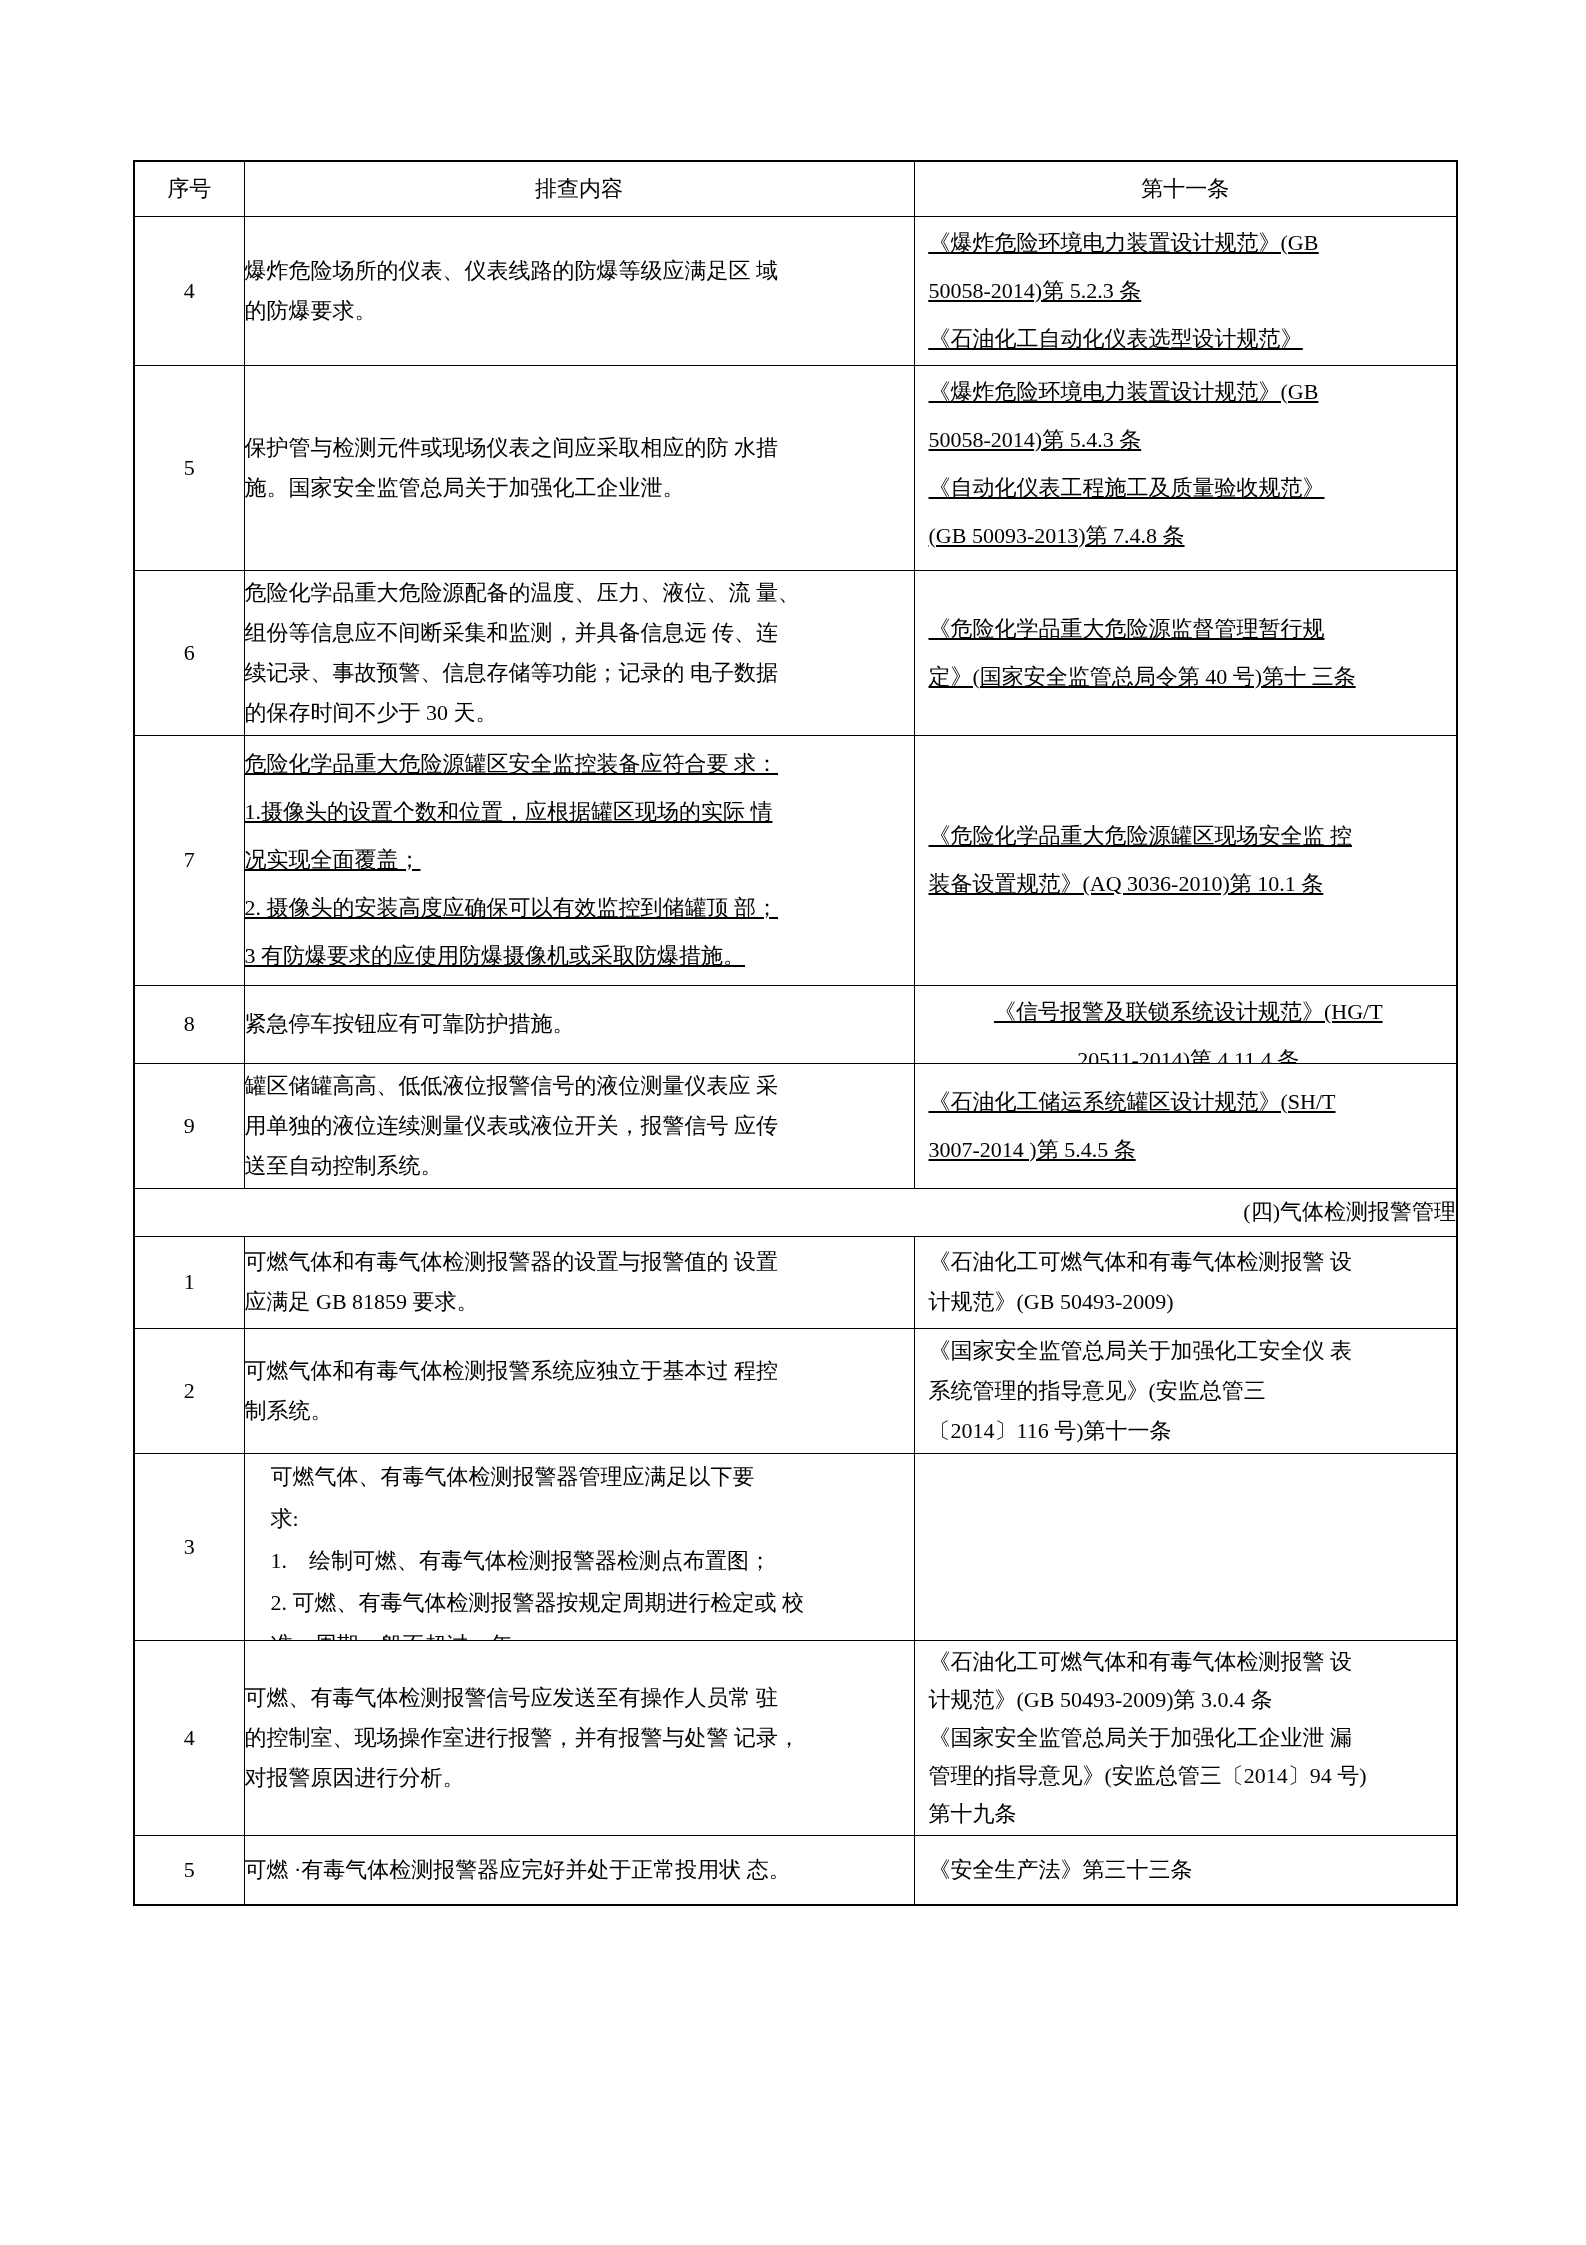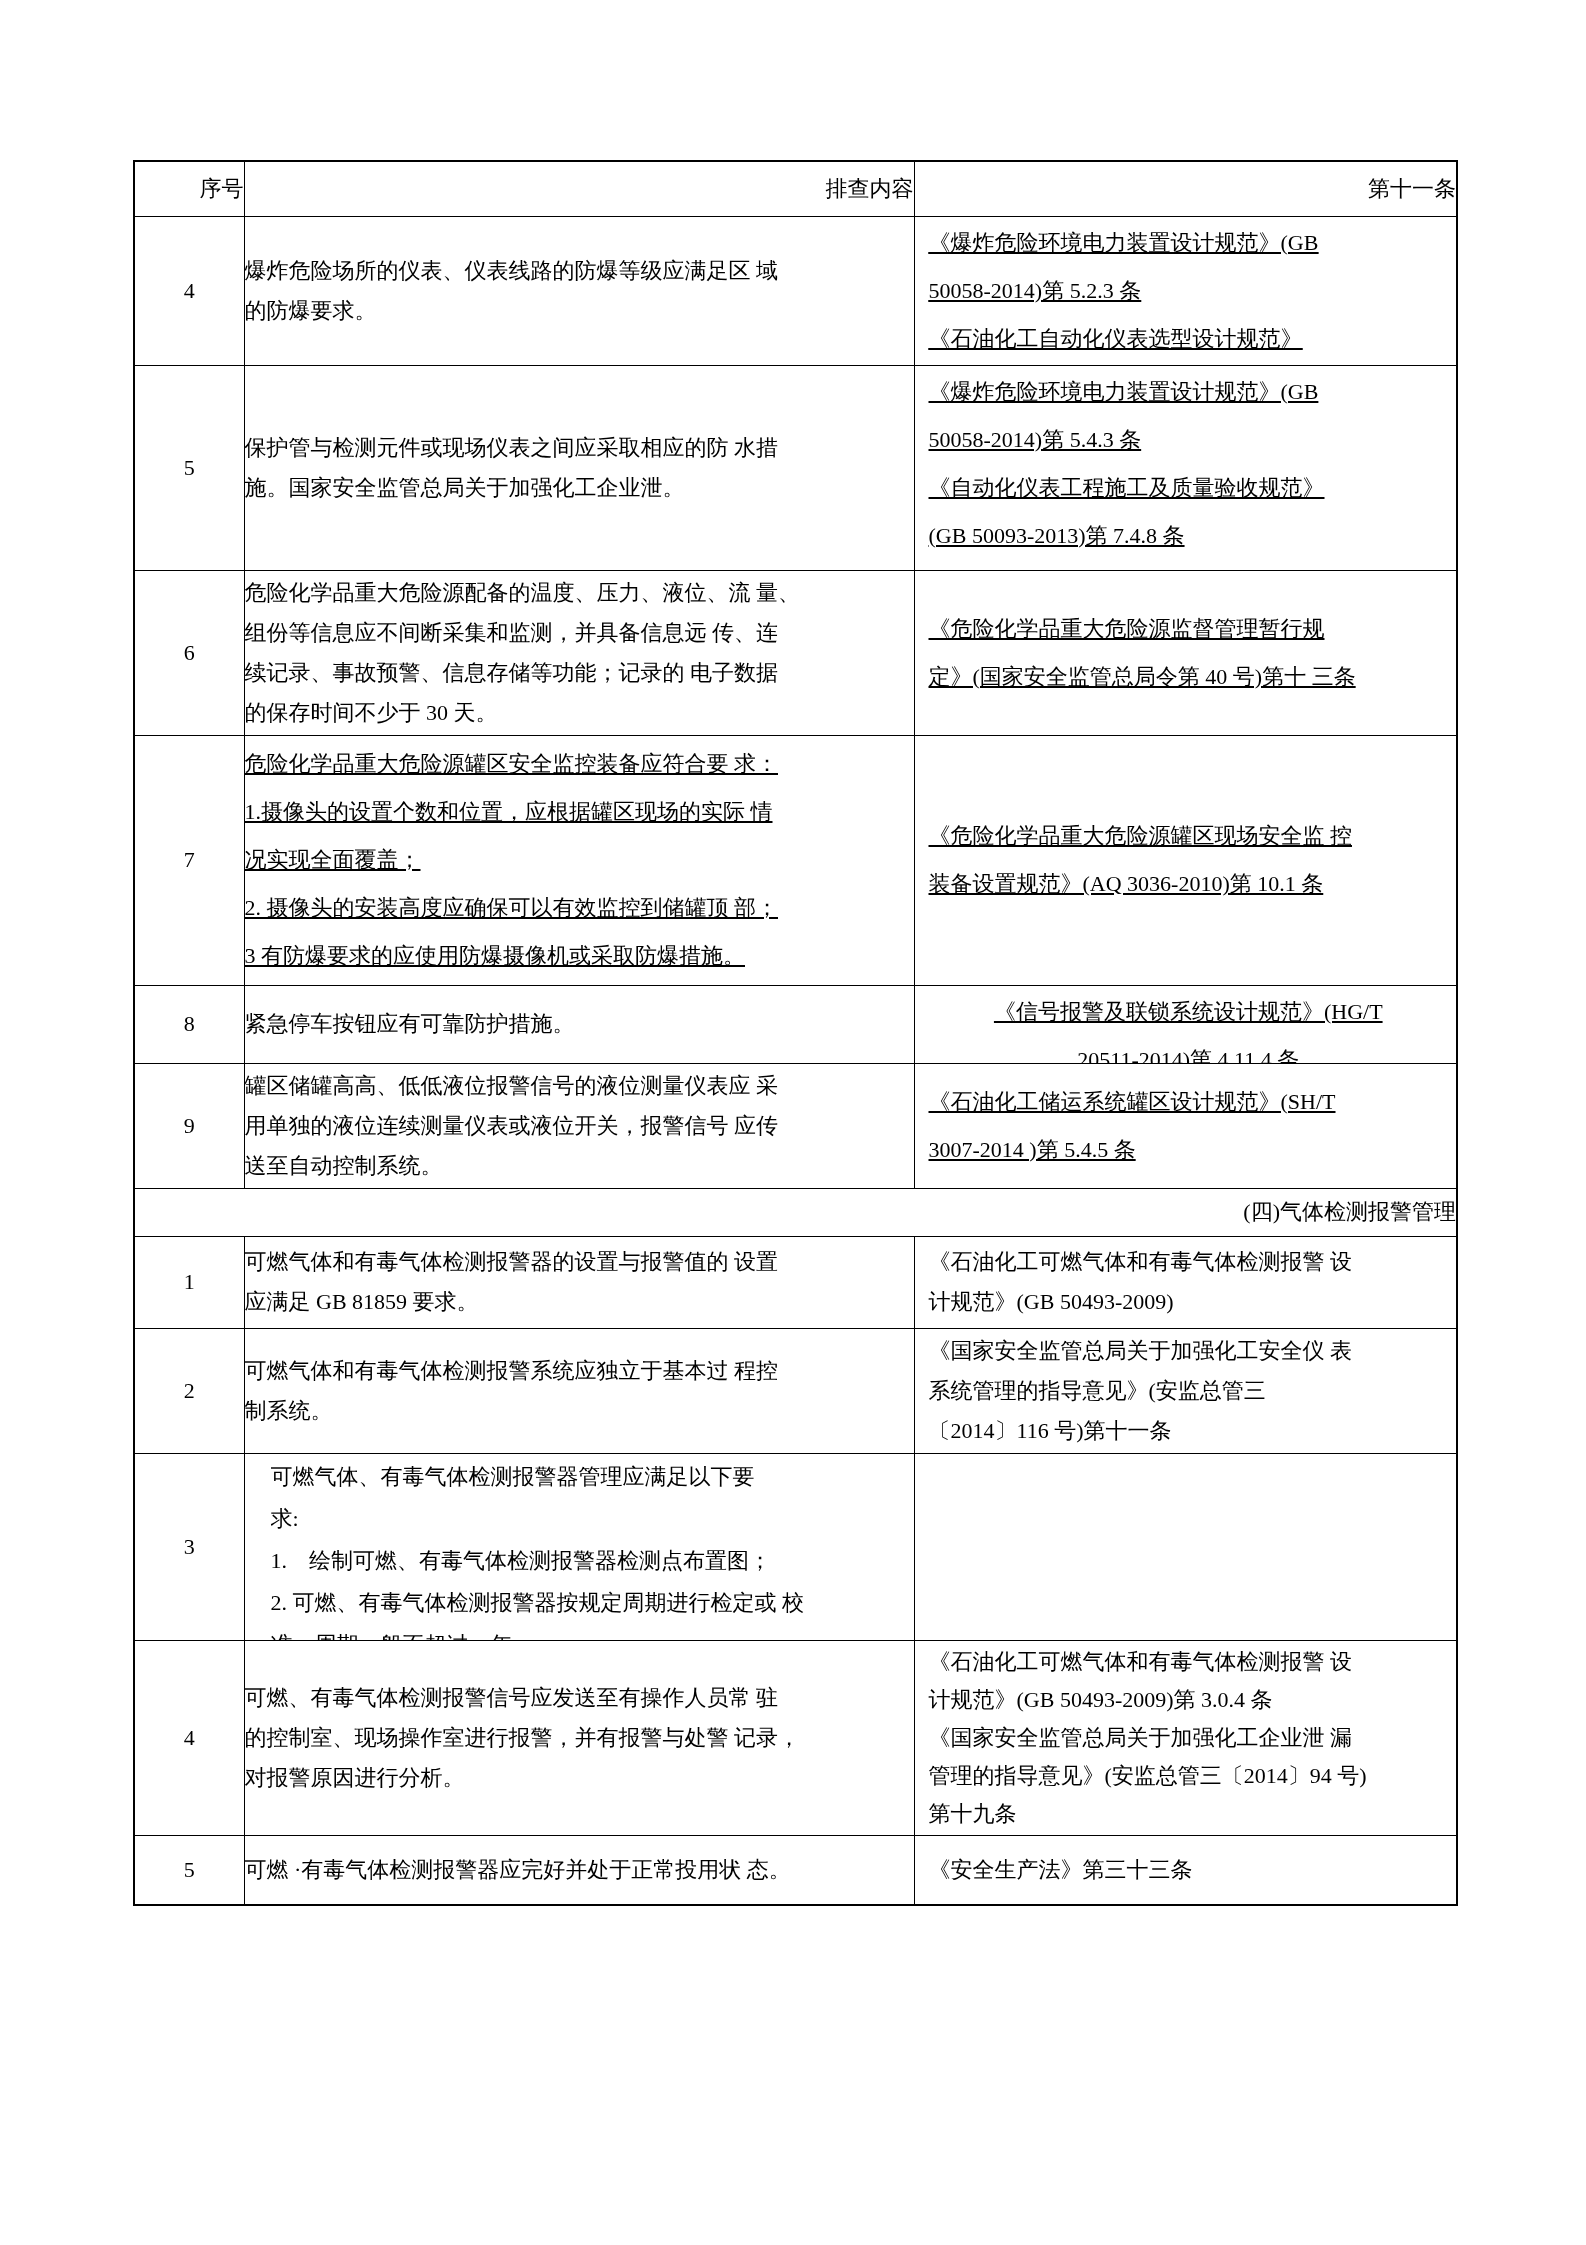--- a/index.html
+++ b/index.html
@@ -36,21 +36,21 @@
     overflow:hidden;
   }
   .txt{white-space:pre-wrap; word-break:break-all;}
   td.num{
     text-align:center;
     font-size:24px;
   }
   td.content .txt{padding:2px 6px 2px 0;}
   td.basis .txt{padding:2px 8px 2px 14px;}
   td.head{
-    text-align:right;
+    text-align:center;
     font-size:23px;
   }
   td.section-cell{
     text-align:right;
     font-size:23px;
   }
   td.top{vertical-align:top;}
   .lh48{line-height:48px;text-decoration:underline;}
   .lh42{line-height:42px;}
   .lh38{line-height:38px;}

